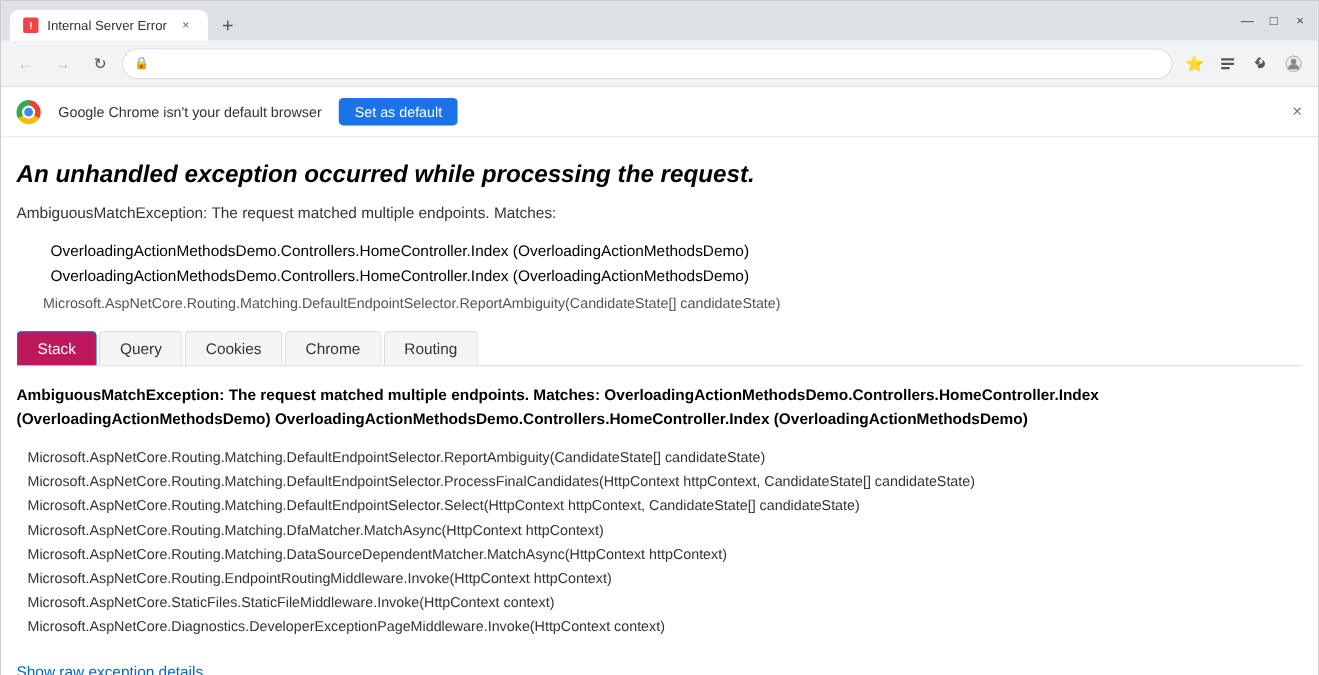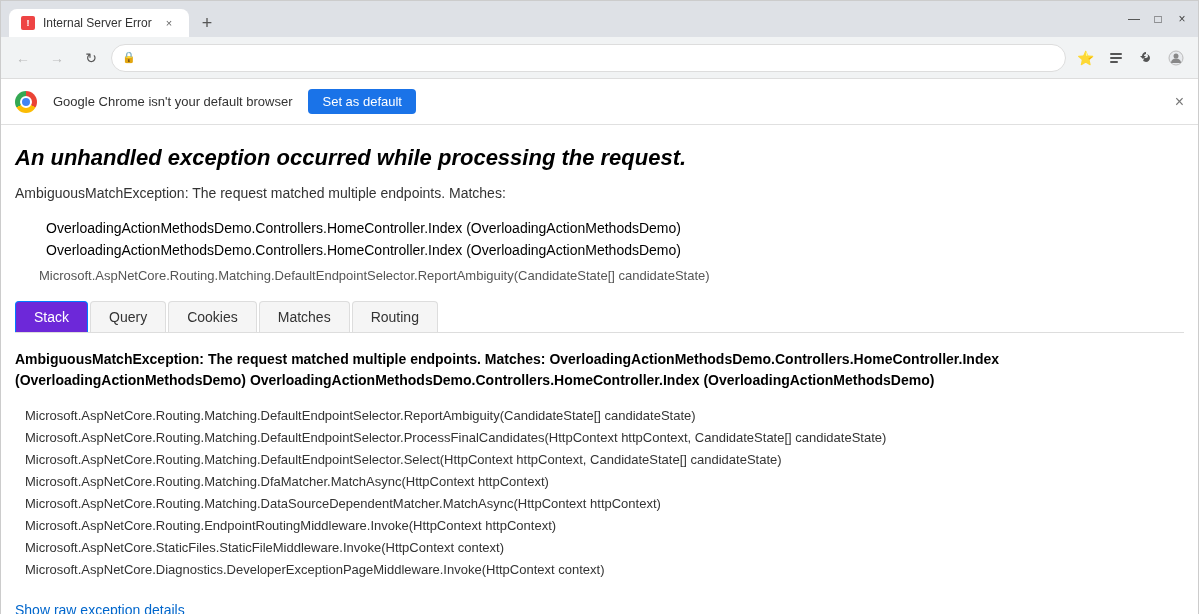--- a/index.html
+++ b/index.html
@@ -194,21 +194,21 @@
       font-size: 14px;
       cursor: pointer;
       color: #333;
       border: 1px solid #ddd;
       border-bottom: none;
       margin-right: 2px;
       border-radius: 4px 4px 0 0;
       background: #f5f5f5;
     }
     .tab-item.active {
-      background: #6d28d9;
+      background: #be185d;
       color: #fff;
       border-color: #007bff;
     }
 
     
     .stack-section { }
     .stack-exception-msg {
       font-size: 14px;
       font-weight: bold;
       color: #000;
@@ -315,21 +315,21 @@
       <div class="tab-item active">
         <span>Stack</span>
       </div>
       <div class="tab-item">
         <span>Query</span>
       </div>
       <div class="tab-item">
         <span>Cookies</span>
       </div>
       <div class="tab-item">
-        <span>Matches</span>
+        <span>Chrome</span>
       </div>
       <div class="tab-item">
         <span>Routing</span>
       </div>
     </div>
 
     
     <div class="stack-section">
       <div class="stack-exception-msg">AmbiguousMatchException: The request matched multiple endpoints. Matches: OverloadingActionMethodsDemo.Controllers.HomeController.Index (OverloadingActionMethodsDemo) OverloadingActionMethodsDemo.Controllers.HomeController.Index (OverloadingActionMethodsDemo)</div>
       <div class="stack-trace-lines">

